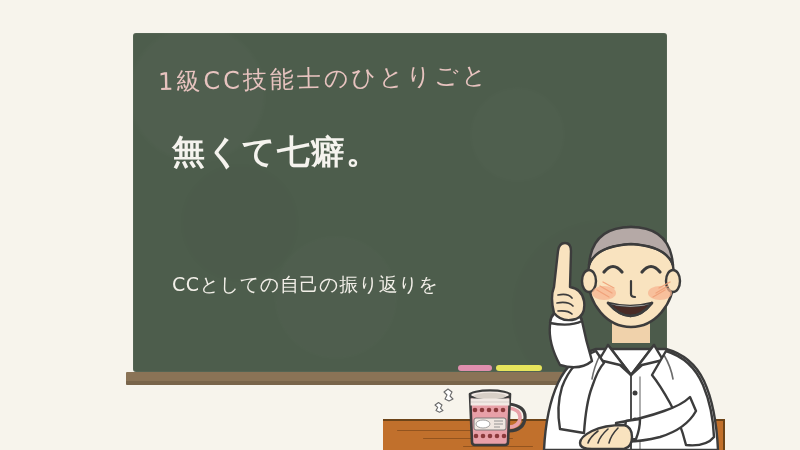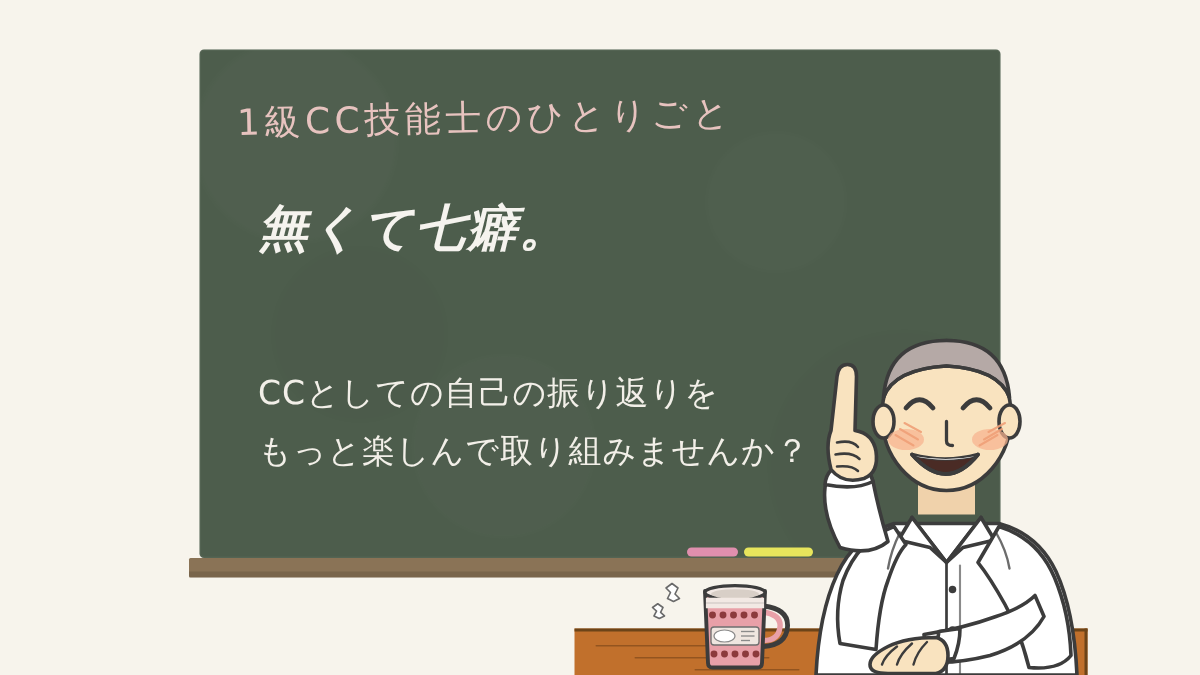--- a/index.html
+++ b/index.html
@@ -108,28 +108,28 @@
     position: absolute;
     left: 172px;
     top: 128px;
     color: #f5f3ee;
     font-size: 33px;
     font-weight: bold;
     line-height: 1.45;
     letter-spacing: 1.5px;
     white-space: nowrap;
   }
-  .headline .line { display: block; font-style: italic; }
+  .headline .line { display: block; }
 
   .subcopy {
     position: absolute;
     left: 172px;
-    top: 244px;
+    top: 268px;
     color: #f2efe8;
-    font-size: 22px;
+    font-size: 19px;
     line-height: 1.75;
     letter-spacing: 0.6px;
     white-space: nowrap;
   }
   .subcopy .line { display: block; }
 
   
   .desk {
     position: absolute;
     left: 383px;
@@ -178,21 +178,20 @@
   </div>
 
   <div class="eyebrow">1級CC技能士のひとりごと</div>
 
   <div class="headline">
     <span class="line">無くて七癖。</span>
   </div>
 
   <div class="subcopy">
     <span class="line">CCとしての自己の振り返りを</span>
-    <span class="line">もっと楽しんで取り組みませんか？</span>
   </div>
 
   <div class="ledge">
     <div class="ledge-shade"></div>
   </div>
   <div class="chalk chalk-pink"></div>
   <div class="chalk chalk-yellow"></div>
 
   <div class="desk">
     <div class="grain" style="left:14px;  top:9px;  width:120px;"></div>

